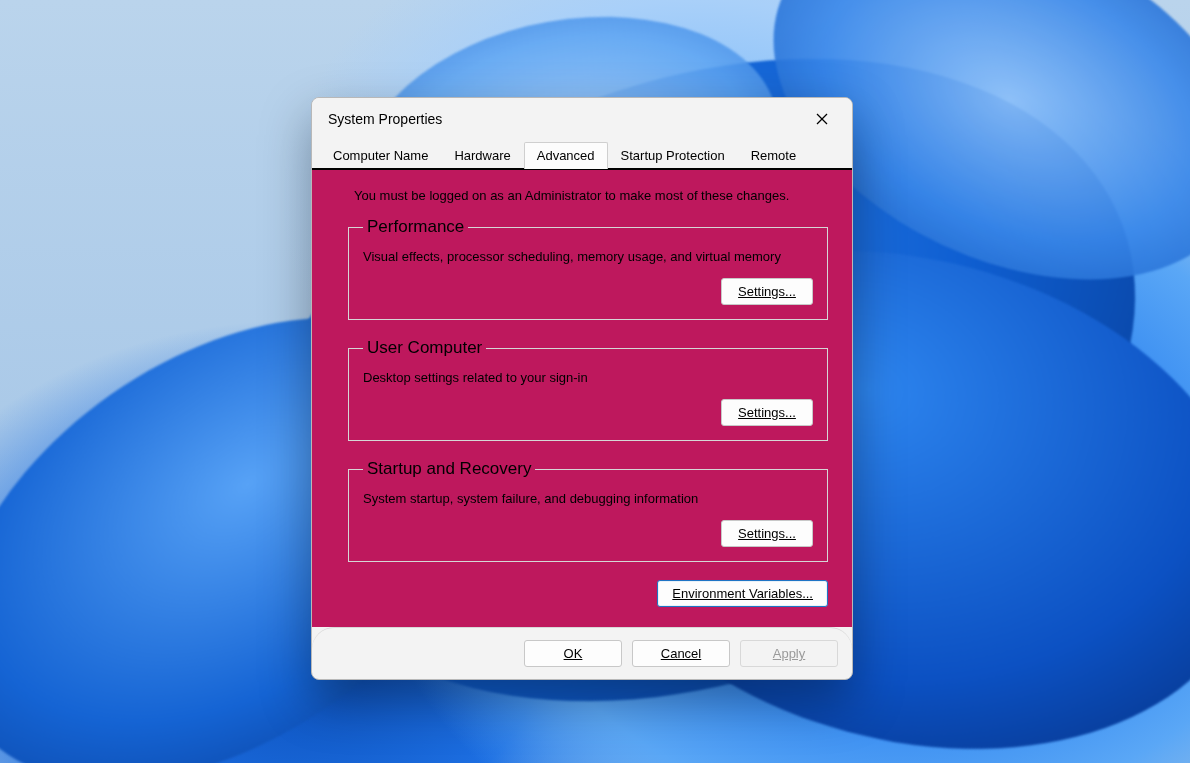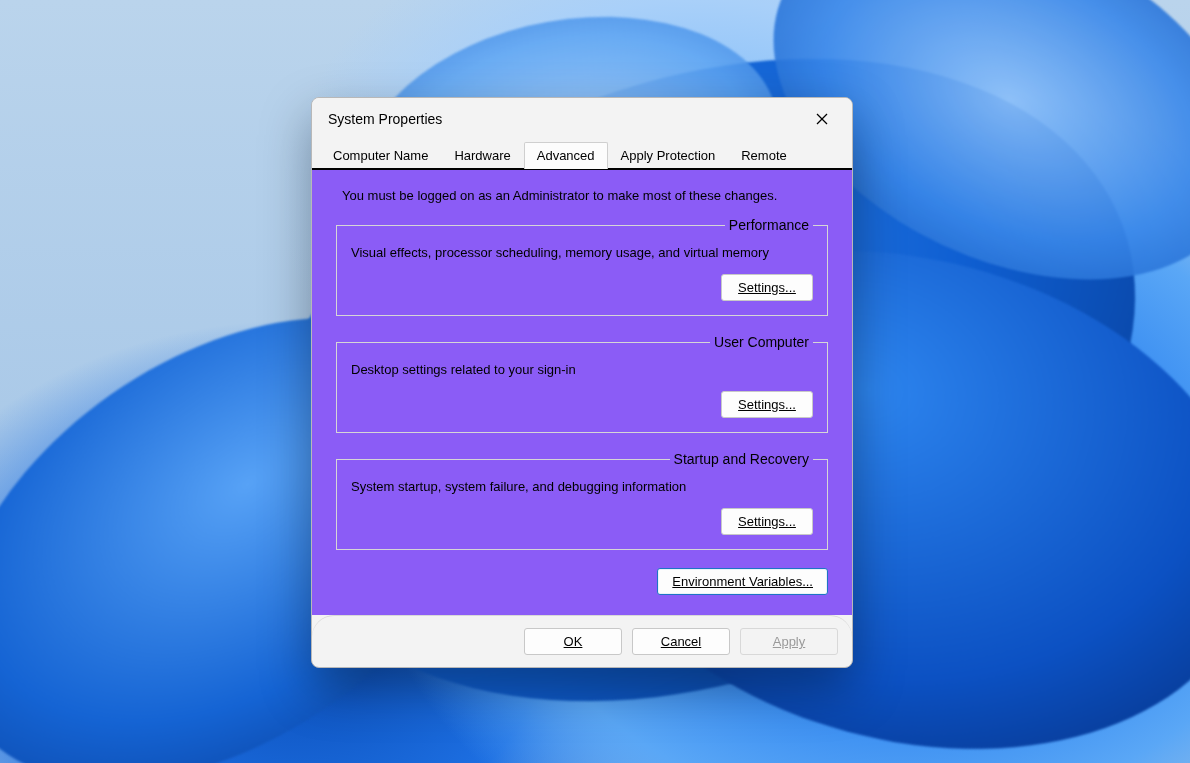--- a/index.html
+++ b/index.html
@@ -96,37 +96,36 @@
     background: transparent;
     cursor: default;
   }
   .tab.active {
     background: #fcfcfc;
     border-color: #cfcfcf;
     border-radius: 2px 2px 0 0;
   }
 
   .tabpage {
-    background: #8b5cf6;
-    padding: 18px 24px 20px 24px;
+    background: #be185d;
+    padding: 18px 24px 20px 36px;
   }
   .note {
     margin: 0 0 14px 6px;
     font-size: 13px;
   }
   fieldset.group {
     border: 1px solid #d6d6d6;
     margin: 0 0 18px 0;
     padding: 10px 14px 14px 14px;
     position: relative;
   }
   fieldset.group legend {
     padding: 0 4px;
-    font-size: 14px;
-    text-align: right;
+    font-size: 17px;
   }
   .group-desc {
     font-size: 13px;
     margin: 2px 0 14px 0;
   }
   .btn-row {
     display: flex;
     justify-content: flex-end;
   }
   button.win-btn {
@@ -187,21 +186,21 @@
           <line x1="1" y1="1" x2="11" y2="11" stroke="#000" stroke-width="1.2"></line>
           <line x1="11" y1="1" x2="1" y2="11" stroke="#000" stroke-width="1.2"></line>
         </svg>
       </div>
     </div>
 
     <div class="tabstrip">
       <div class="tab">Computer Name</div>
       <div class="tab">Hardware</div>
       <div class="tab active">Advanced</div>
-      <div class="tab">Apply Protection</div>
+      <div class="tab">Startup Protection</div>
       <div class="tab">Remote</div>
     </div>
 
     <div class="tabpage">
       <p class="note">You must be logged on as an Administrator to make most of these changes.</p>
 
       <fieldset class="group">
         <legend>Performance</legend>
         <div class="group-desc">Visual effects, processor scheduling, memory usage, and virtual memory</div>
         <div class="btn-row">

